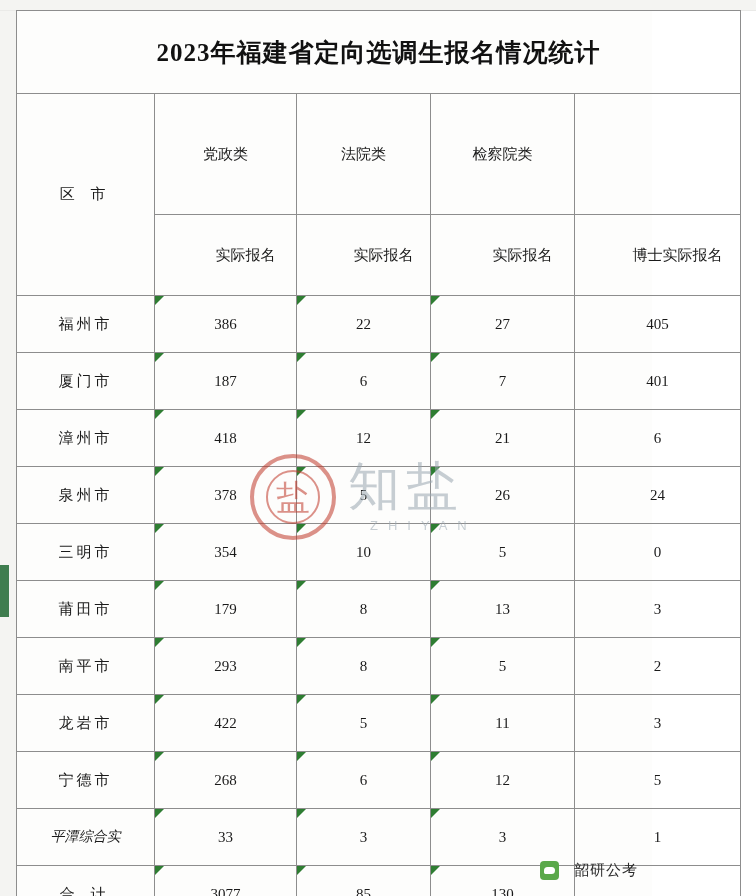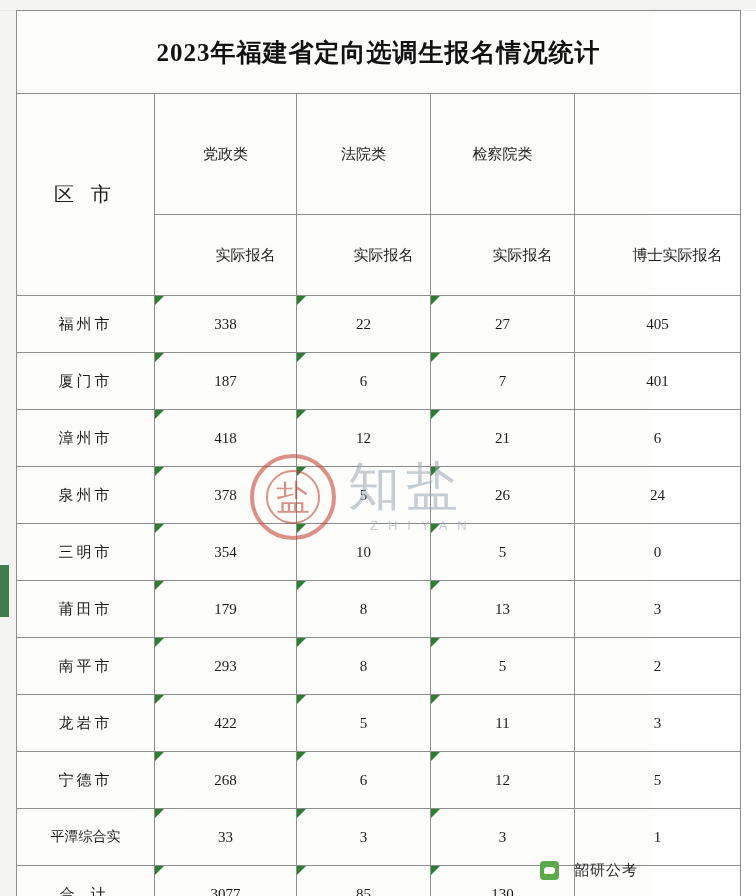--- a/index.html
+++ b/index.html
@@ -67,32 +67,32 @@
     letter-spacing: 1px;
     color: #111111;
   }
   .hdr {
     font-size: 15px;
     color: #1b1b1b;
   }
   .hdr-top { height: 118px; margin-left: 24px; }
   .hdr-sub { height: 78px; padding-left: 41px; }
   .region-head {
-    font-size: 20px;
+    font-size: 15px;
     letter-spacing: 6px;
   }
   .row-cell {
     height: 54px;
     font-size: 15px;
   }
   .row-label {
     font-size: 15px;
     letter-spacing: 3px;
   }
-  .row-label.narrow { letter-spacing: 0px; font-size: 14px; }
+  .row-label.narrow { letter-spacing: 0px; font-size: 14px; font-style: italic; }
   .total-label {
     font-size: 15px;
     letter-spacing: 6px;
   }
   
   .mark::before {
     content: "";
     position: absolute;
     left: 0; top: 0;
     width: 0; height: 0;
@@ -211,21 +211,21 @@
       </tr>
       <tr>
         <td class="hdr hdr-sub">实际报名</td>
         <td class="hdr hdr-sub">实际报名</td>
         <td class="hdr hdr-sub">实际报名</td>
         <td class="hdr hdr-sub">博士实际报名</td>
       </tr>
 
       <tr>
         <td class="row-cell row-label">福州市</td>
-        <td class="row-cell mark">338</td>
+        <td class="row-cell mark">386</td>
         <td class="row-cell mark">22</td>
         <td class="row-cell mark">27</td>
         <td class="row-cell">405</td>
       </tr>
       <tr>
         <td class="row-cell row-label">厦门市</td>
         <td class="row-cell mark">187</td>
         <td class="row-cell mark">6</td>
         <td class="row-cell mark">7</td>
         <td class="row-cell">401</td>

